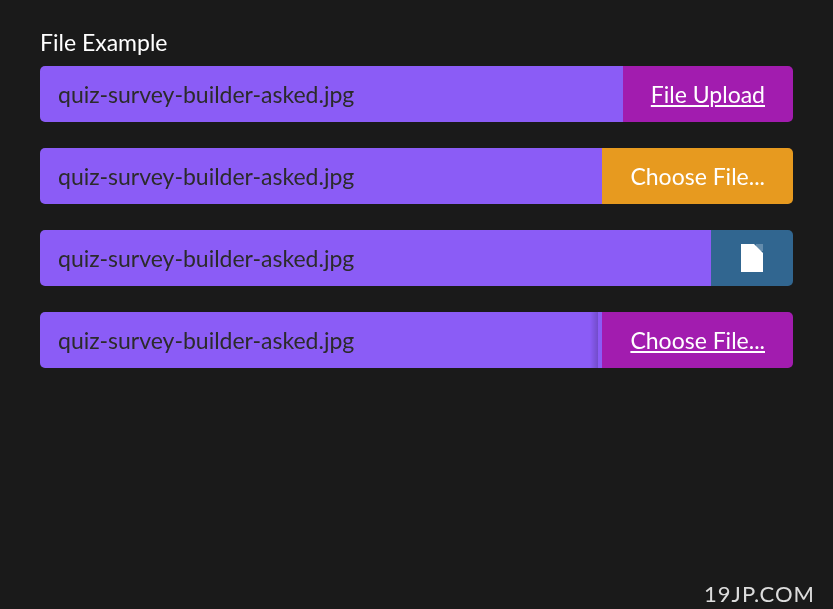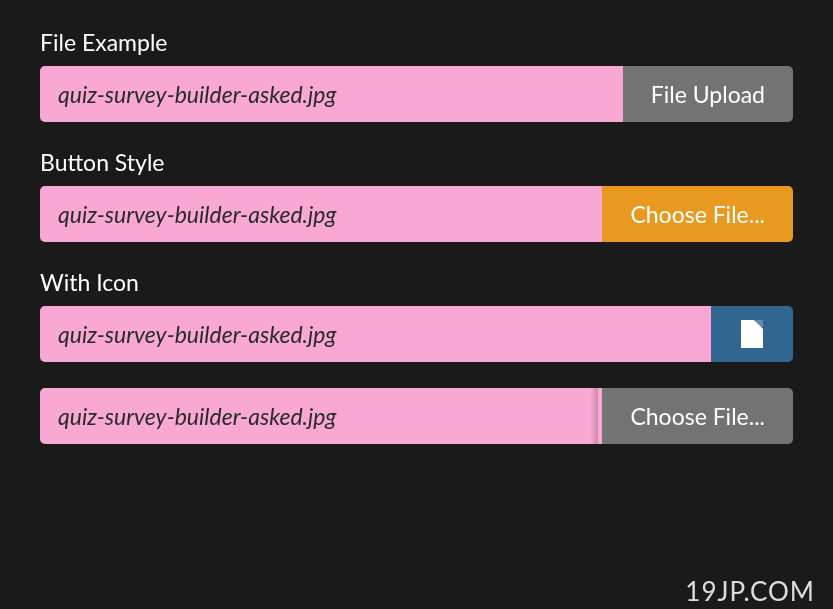--- a/index.html
+++ b/index.html
@@ -27,41 +27,41 @@
 }
 .file-input-row {
   display: flex;
   width: 100%;
   height: 56px;
   border-radius: 5px;
   overflow: hidden;
 }
 .file-text {
   flex: 1;
-  background: #f9a8d4;
+  background: #8b5cf6;
   color: #2b2b2b;
   font-size: 23px;
   padding: 0 18px;
   display: flex;
   align-items: center;
   border: none;
-  font-style: italic;
 }
 .file-button {
   display: flex;
   align-items: center;
   justify-content: center;
   color: #ffffff;
   font-size: 23px;
   padding: 0 28px;
   cursor: pointer;
   white-space: nowrap;
 }
 .btn-blue {
-  background: #737373;
+  background: #a21caf;
+  text-decoration: underline;
 }
 .btn-orange {
   background: #e79a1f;
 }
 .btn-blue-dark {
   background: #316690;
 }
 .btn-icon {
   width: 82px;
   padding: 0;
@@ -89,21 +89,21 @@
   right: 0;
   width: 7px;
   height: 7px;
   background: rgba(255,255,255,0.25);
 }
 .watermark {
   position: absolute;
   bottom: 2px;
   right: 18px;
   color: rgba(255,255,255,0.85);
-  font-size: 26px;
+  font-size: 22px;
   font-weight: 400;
   letter-spacing: 1px;
   margin-top: 34px;
 }
 .row-with-shadow {
   position: relative;
 }
 .row-with-shadow::before {
   content: "";
   position: absolute;
@@ -120,29 +120,27 @@
 
 <div class="form-group">
   <div class="label">File Example</div>
   <div class="file-input-row">
     <div class="file-text">quiz-survey-builder-asked.jpg</div>
     <div class="file-button btn-blue">File Upload</div>
   </div>
 </div>
 
 <div class="form-group">
-  <div class="label">Button Style</div>
   <div class="file-input-row">
     <div class="file-text">quiz-survey-builder-asked.jpg</div>
     <div class="file-button btn-orange">Choose File...</div>
   </div>
 </div>
 
 <div class="form-group">
-  <div class="label">With Icon</div>
   <div class="file-input-row">
     <div class="file-text">quiz-survey-builder-asked.jpg</div>
     <div class="file-button btn-blue-dark btn-icon">
       <div class="file-icon"></div>
     </div>
   </div>
 </div>
 
 <div class="form-group">
   <div class="file-input-row row-with-shadow">

